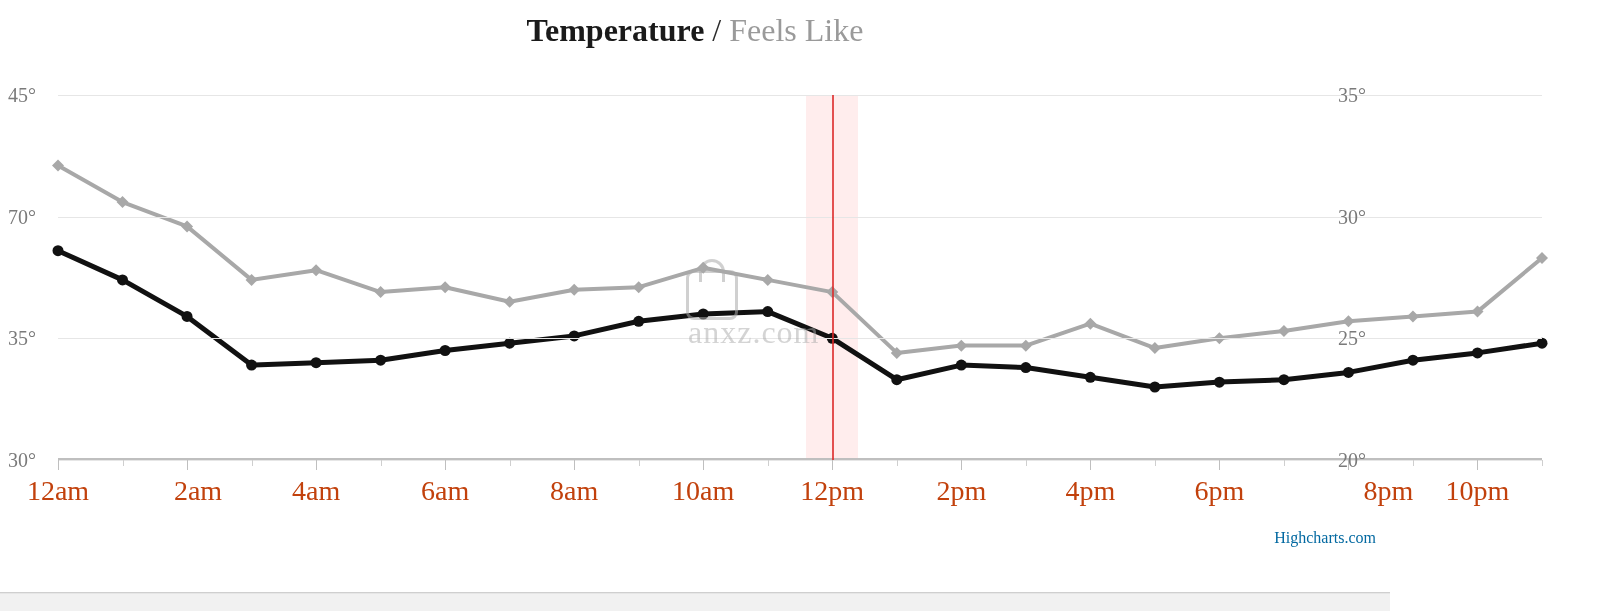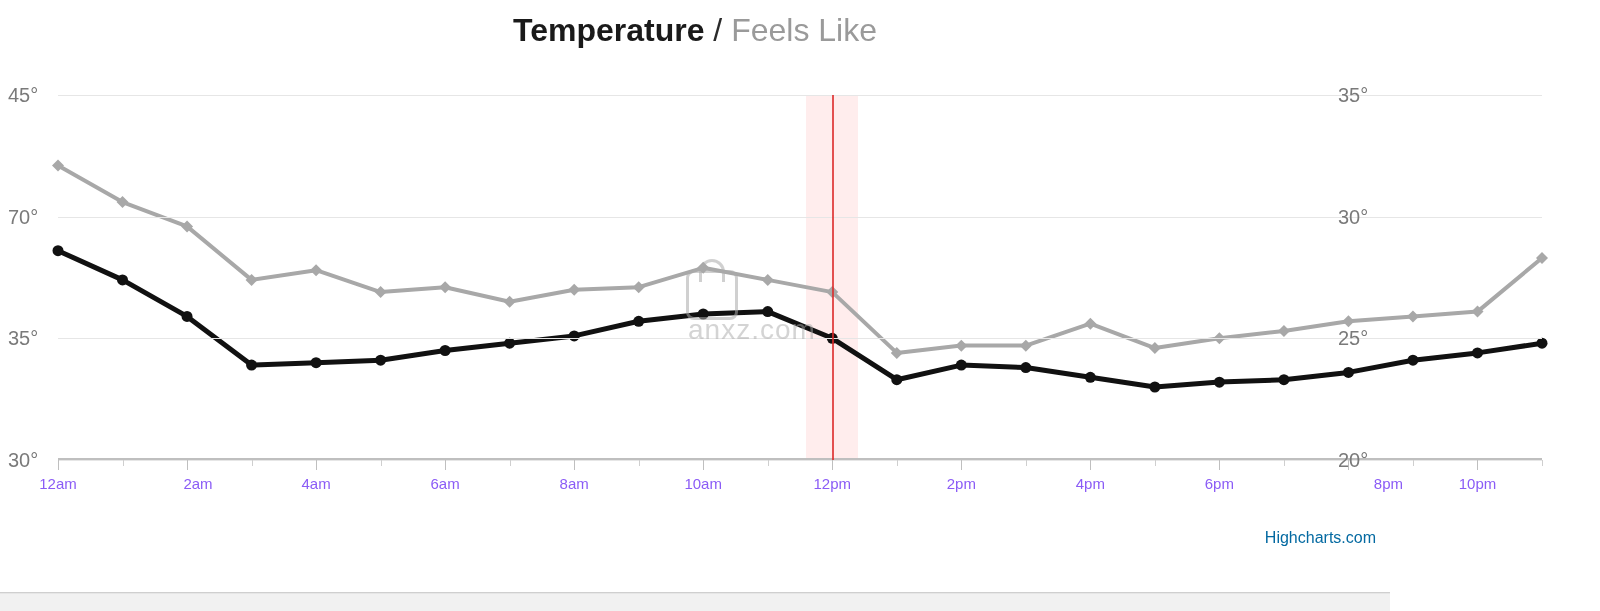--- a/index.html
+++ b/index.html
@@ -9,20 +9,21 @@
     font-family: "Helvetica Neue", Arial, sans-serif;
     width: 1600px;
     height: 611px;
     overflow: hidden;
     position: relative;
   }
   .outer {
     position: relative;
     width: 1390px;
     height: 611px;
+    font-family: Liberation Serif, serif;
   }
   .title {
     position: absolute;
     left: 50%;
     top: 12px;
     transform: translateX(-50%);
     font-size: 32px;
     font-weight: 400;
     color: #222;
   }
@@ -72,22 +73,22 @@
     position: absolute;
     width: 0;
     height: 6px;
     border-left: 1px solid #cfcfcf;
     bottom: -6px;
   }
   .x-label {
     position: absolute;
     top: 380px;
     transform: translateX(-50%);
-    font-size: 15px;
-    color: #8b5cf6;
+    font-size: 28px;
+    color: #c2410c;
     white-space: nowrap;
   }
   .now-band {
     position: absolute;
     top: 0;
     bottom: 0;
     background: rgba(255, 80, 80, 0.10);
   }
   .now-line {
     position: absolute;
@@ -137,21 +138,21 @@
   }
   .watermark .txt1 {
     font-size: 30px;
     font-weight: 600;
     letter-spacing: 2px;
     color: rgba(155,155,155,0.55);
     margin-left: 54px;
     margin-top: -36px;
   }
   .watermark .txt2 {
-    font-size: 28px;
+    font-size: 32px;
     color: rgba(170,170,170,0.50);
     letter-spacing: 1px;
     margin-left: 2px;
     margin-top: -2px;
   }
   .bottom-scrollband {
     position:absolute;
     left:0; right:0;
     bottom:0;
     height:18px;

